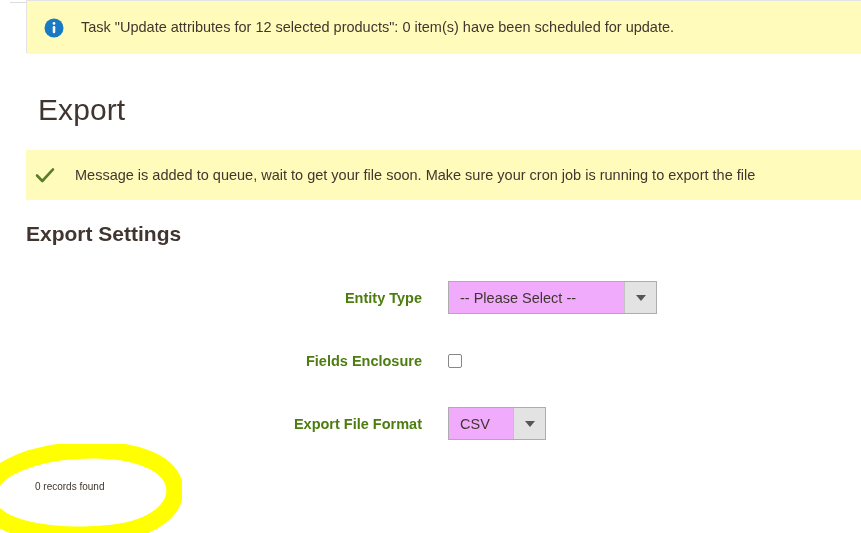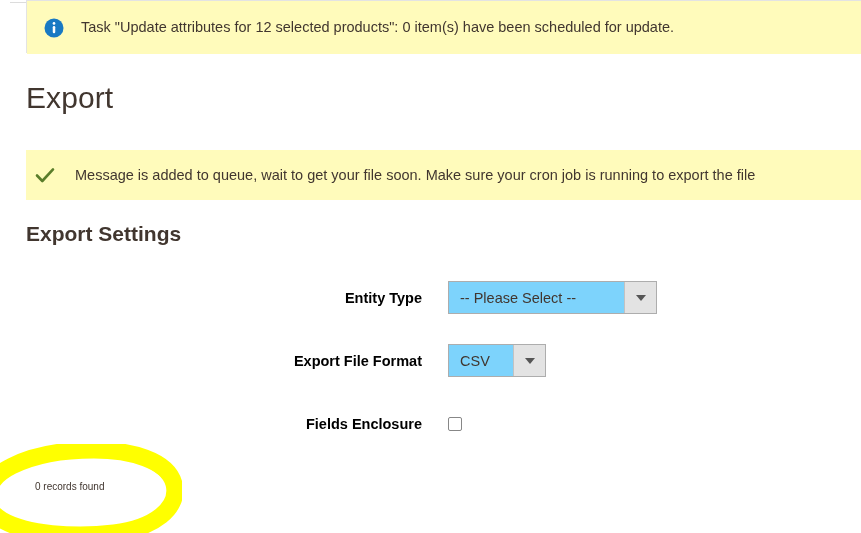--- a/index.html
+++ b/index.html
@@ -79,21 +79,21 @@
     font-size: 14.5px;
     line-height: 1.3;
     color: #41362f;
     white-space: nowrap;
   }
 
   
   .page-title {
     position: absolute;
     left: 26px; top: 81px;
-    margin: 0;
+    margin: 12px;
     font-size: 30px;
     font-weight: 400;
     color: #41362f;
     letter-spacing: 0.1px;
   }
 
   
   .section-heading {
     position: absolute;
     left: 26px; top: 222px;
@@ -114,21 +114,21 @@
     align-items: center;
     height: 63px;
   }
   .field-label {
     width: 448px;
     text-align: right;
     padding-right: 26px;
     box-sizing: border-box;
     font-size: 14.5px;
     font-weight: 700;
-    color: #000000;
+    color: #4d7c0f;
   }
   .field-control {
     display: flex;
     align-items: center;
   }
 
   
   .select {
     display: inline-flex;
     align-items: stretch;
@@ -137,21 +137,21 @@
     background: #ffffff;
     box-sizing: border-box;
   }
   .select-value {
     display: flex;
     align-items: center;
     padding: 0 12px 0 11px;
     font-size: 14.5px;
     color: #41362f;
     white-space: nowrap;
-    background: #7dd3fc;
+    background: #f0abfc;
   }
   .select-entity .select-value { min-width: 152px; }
   .select-format .select-value { min-width: 41px; }
   .select-arrow {
     width: 31px;
     border-left: 1px solid #c2c2c2;
     background: #e3e3e3;
     display: flex;
     align-items: center;
     justify-content: center;
@@ -232,38 +232,38 @@
         <div class="select select-entity">
           <span class="select-value">-- Please Select --</span>
           <span class="select-arrow">
             <span class="caret"></span>
           </span>
         </div>
       </div>
     </div>
 
     <div class="field-row">
+      <div class="field-label">Fields Enclosure</div>
+      <div class="field-control">
+        <span class="checkbox"></span>
+      </div>
+    </div>
+
+    <div class="field-row">
       <div class="field-label">Export File Format</div>
       <div class="field-control">
         <div class="select select-format">
           <span class="select-value">CSV</span>
           <span class="select-arrow">
             <span class="caret"></span>
           </span>
         </div>
       </div>
     </div>
 
-    <div class="field-row">
-      <div class="field-label">Fields Enclosure</div>
-      <div class="field-control">
-        <span class="checkbox"></span>
-      </div>
-    </div>
-
   </div>
 
   <svg class="annotation" viewBox="0 0 200 95">
     <path d="M112 6
              C 148 6, 186 16, 192 40
              C 198 64, 172 84, 132 89
              C 92 94, 44 90, 20 76
              C -4 62, 2 36, 30 22
              C 52 11, 82 6, 112 6 Z" fill="none" stroke="#ffff00" stroke-width="17" stroke-linecap="round" stroke-linejoin="round"></path>
     <path d="M96 4 C 132 2, 170 12, 186 30" fill="none" stroke="#ffff00" stroke-width="14" stroke-linecap="round"></path>

